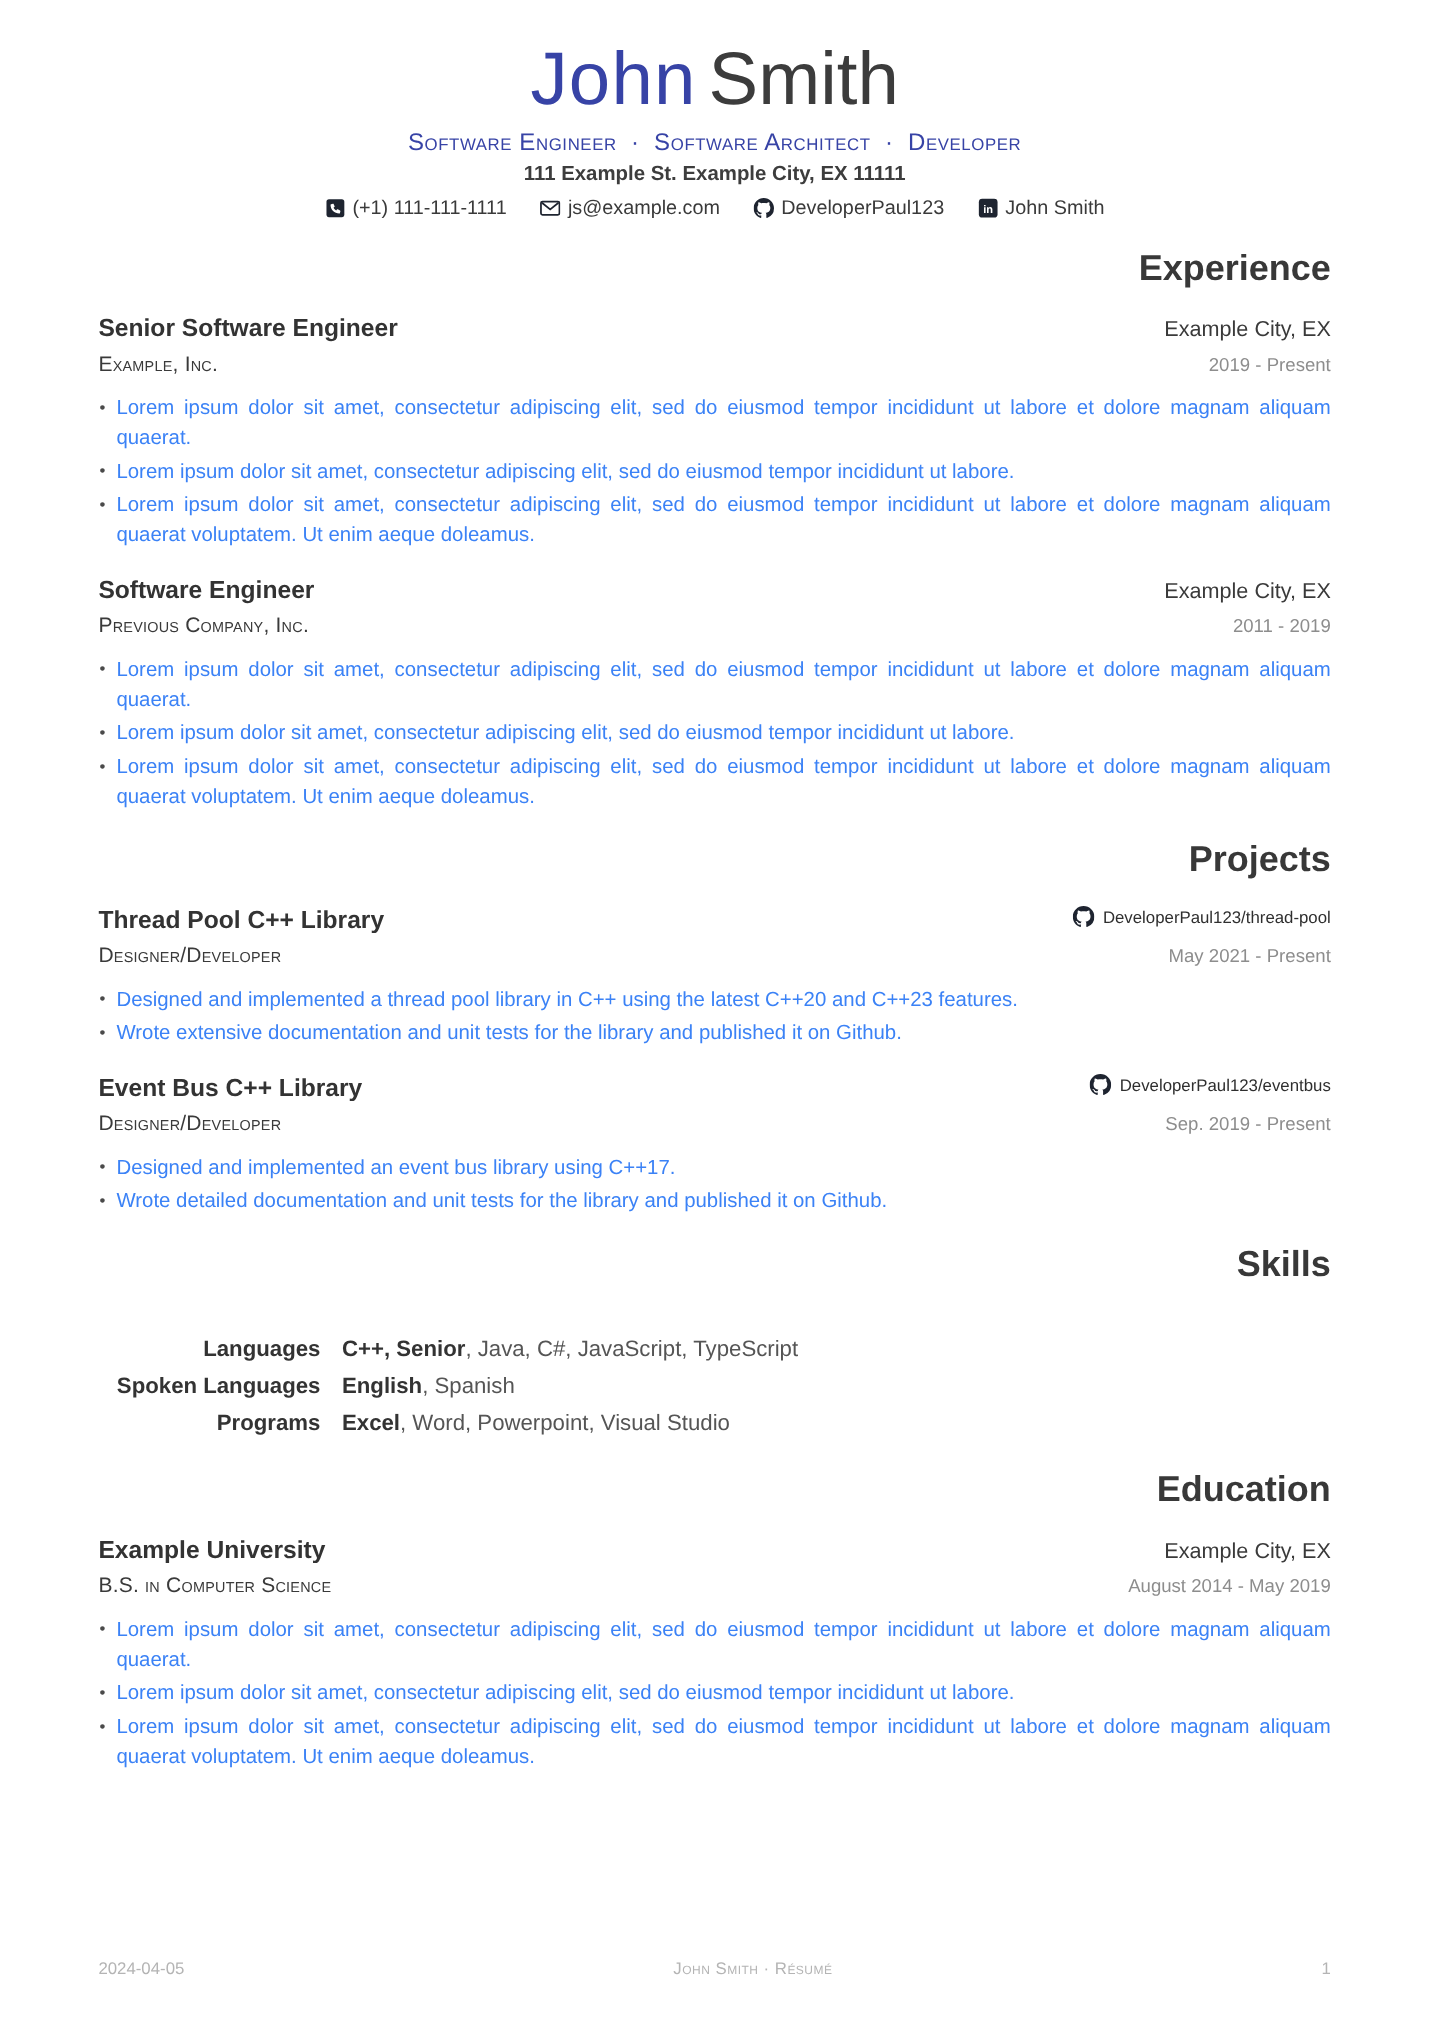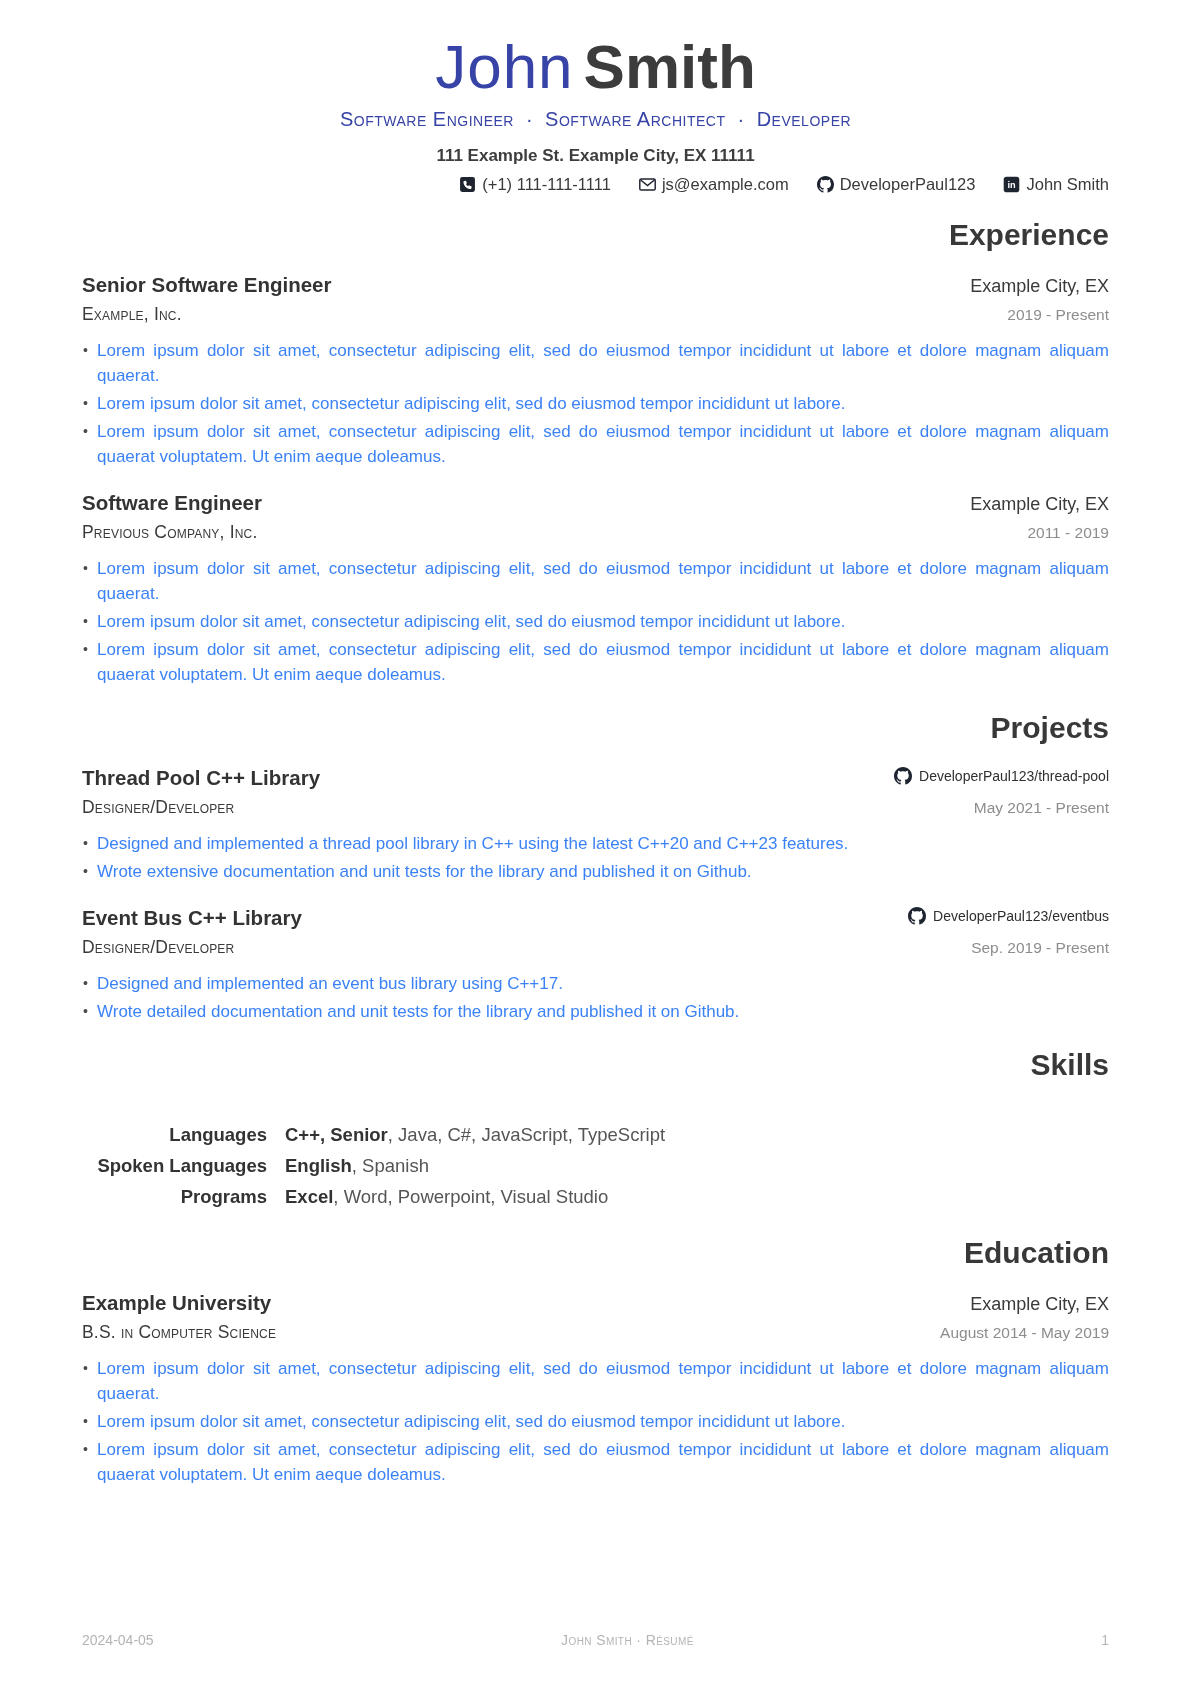--- a/index.html
+++ b/index.html
@@ -8,29 +8,29 @@
     width:1191px; height:1684px; position:relative;
     font-family:"Liberation Sans", sans-serif;
     color:#3d3d3d; overflow:hidden;
   }
   .page { padding:34px 82px 0 82px; }
 
   
   .hdr { text-align:center; }
   .name { font-size:62px; line-height:1.05; }
   .name .first { color:var(--accent); font-weight:300; letter-spacing:1px; }
-  .name .last  { color:#3c3c3c; font-weight:700; margin-left:10px; }
+  .name .last  { color:#3c3c3c; font-weight:400; margin-left:10px; }
   .tagline {
     margin-top:9px; font-size:20px; color:var(--accent);
     font-variant:small-caps; letter-spacing:.5px;
   }
   .tagline .sep { margin:0 12px; }
-  .address { margin-top:15px; font-size:17px; font-weight:700; color:#3d3d3d; }
+  .address { margin-top:4px; font-size:17px; font-weight:700; color:#3d3d3d; }
   .contacts {
-    margin-top:9px; display:flex; justify-content:flex-end; align-items:center;
+    margin-top:9px; display:flex; justify-content:center; align-items:center;
     gap:28px; font-size:16.5px; color:#3a3a3a;
   }
   .contact { display:inline-flex; align-items:center; gap:6px; }
   .cicon { width:17px; height:17px; display:inline-block; }
   .cicon svg { width:100%; height:100%; display:block; }
 
   
   .section { margin-top:24px; }
   .sec-head { display:flex; align-items:flex-end;flex-direction:column; }
   .sec-title { font-size:30px; font-weight:700; color:#383838; line-height:1.1; }

